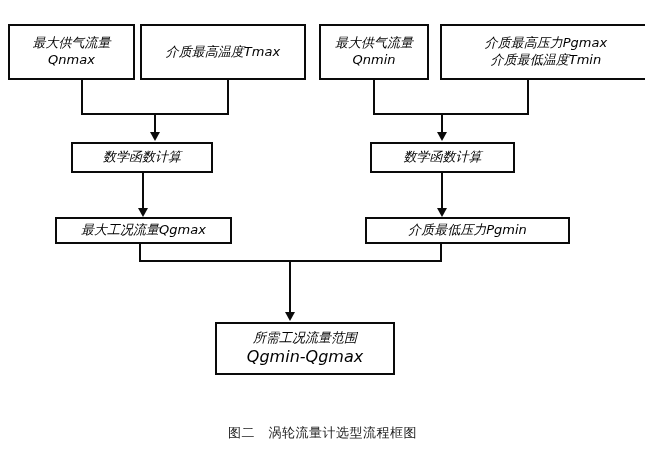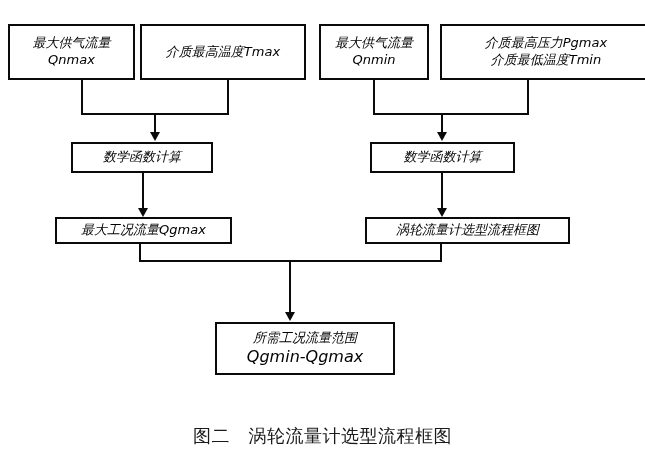--- a/index.html
+++ b/index.html
@@ -54,21 +54,21 @@
     position: absolute;
     width: 0;
     height: 0;
     border-left: 5px solid transparent;
     border-right: 5px solid transparent;
     border-top: 9px solid #0a0a0a;
   }
   .caption {
     position: absolute;
     text-align: center;
-    font-size: 18px;
+    font-size: 13px;
     color: #1a1a1a;
     letter-spacing: 0.5px;
     white-space: pre;
   }
 </style>
 </head>
 <body>
 
 <div id="canvas">
 
@@ -115,21 +115,21 @@
   <div class="arrowhead" style="left:138px; top:208px;"></div>
 
   <div class="vline" style="left:441px; top:173px; height:36px;"></div>
   <div class="arrowhead" style="left:437px; top:208px;"></div>
 
   <div class="node" style="left:55px; top:217px; width:177px; height:27px;justify-content:center;">
     <span class="line fs13">最大工况流量Qgmax</span>
   </div>
 
   <div class="node" style="left:365px; top:217px; width:205px; height:27px;">
-    <span class="line fs13">涡轮流量计选型流程框图</span>
+    <span class="line fs13">介质最低压力Pgmin</span>
   </div>
 
   <div class="vline" style="left:139px; top:244px; height:18px;"></div>
   <div class="vline" style="left:440px; top:244px; height:18px;"></div>
   <div class="hline" style="left:139px; top:260px; width:303px;"></div>
   <div class="vline" style="left:289px; top:260px; height:53px;"></div>
   <div class="arrowhead" style="left:285px; top:312px;"></div>
 
   <div class="node" style="left:215px; top:322px; width:180px; height:53px;">
     <span class="line fs13">所需工况流量范围</span>

